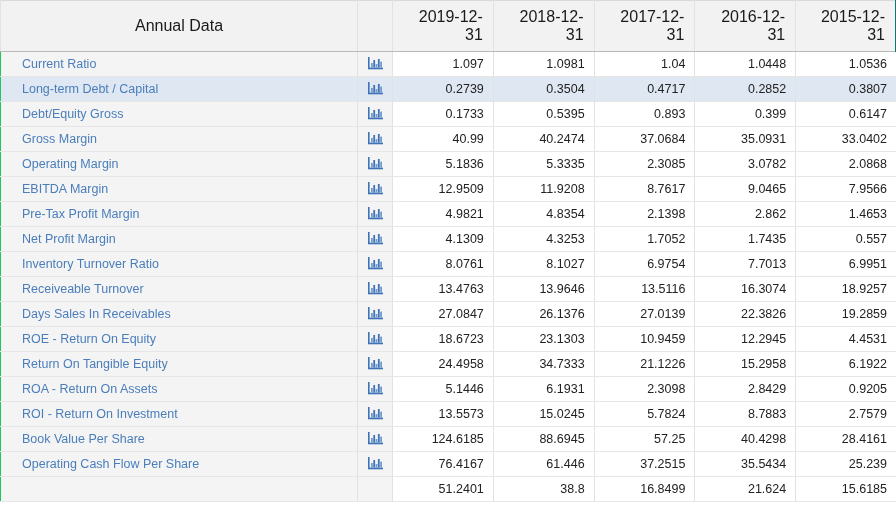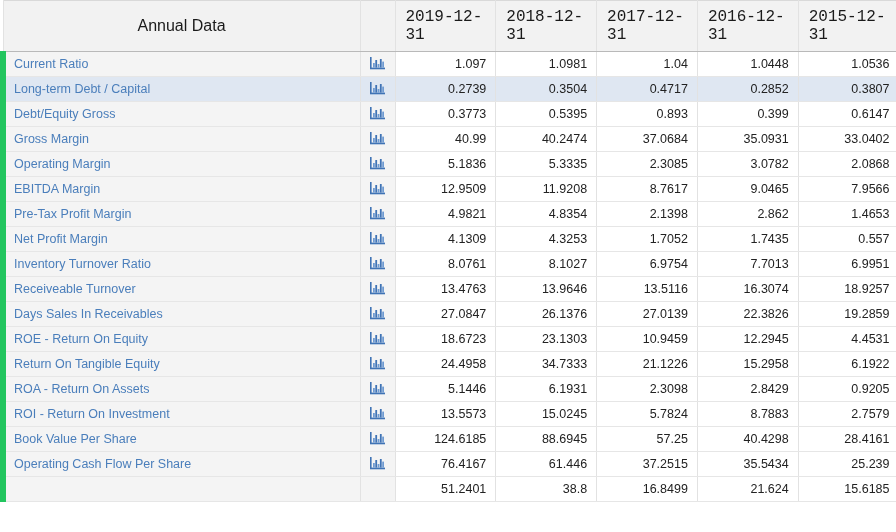--- a/index.html
+++ b/index.html
@@ -23,38 +23,38 @@
     border-right:1px solid #e2e2e2;
     border-bottom:1px solid #b9b9b9;
     font-weight:normal;
     font-size:16px;
     color:#1a1a1a;
     padding:0 10px;
     vertical-align:middle;
   }
   thead th.th-label{text-align:center;border-left:1px solid #e2e2e2;}
   thead th.th-icon{padding:0;}
-  thead th.th-val{text-align:left;font-family:Liberation Mono, monospace;}
+  thead th.th-val{text-align:right;}
   thead th:last-child{border-right:3px solid #0f766e;}
 
   tbody tr{height:24px;}
   tbody td{
     height:24px;
     font-size:12.5px;
     border-bottom:1px solid #e6e6e6;
     border-right:1px solid #e2e2e2;
     vertical-align:middle;
     padding:0;
   }
   tbody td:last-child{border-right:1px solid #e2e2e2;}
 
   td.cell-label{
     background:#f4f4f4;
-    padding-left:8px;
-    border-left:6px solid #22c55e;
+    padding-left:21px;
+    border-left:1px solid #22c55e;
     white-space:nowrap;overflow:hidden;text-overflow:ellipsis;
   }
   td.cell-label .lnk{
     color:#4a7ebb;
     font-size:12.5px;
     cursor:pointer;
     text-decoration:none;
   }
   td.cell-icon{
     background:#f4f4f4;
@@ -140,21 +140,21 @@
           <td class="cell-label"><span class="lnk">Debt/Equity Gross</span></td>
           <td class="cell-icon"><span class="chart-ico"><svg width="15" height="14" viewBox="0 0 15 14" xmlns="http://www.w3.org/2000/svg">
                 <rect x="0" y="0" width="1.6" height="12" fill="#3f73b5"></rect>
                 <rect x="0" y="10.6" width="15" height="1.7" fill="#3f73b5"></rect>
                 <rect x="3" y="6" width="1.8" height="4.6" fill="#6f9bd1"></rect>
                 <rect x="5.3" y="3" width="1.8" height="7.6" fill="#3f73b5"></rect>
                 <rect x="7.6" y="7" width="1.8" height="3.6" fill="#6f9bd1"></rect>
                 <rect x="9.9" y="2" width="1.8" height="8.6" fill="#3f73b5"></rect>
                 <rect x="12.2" y="4.6" width="1.8" height="6" fill="#6f9bd1"></rect>
               </svg></span></td>
-          <td class="cell-val">0.3773</td>
+          <td class="cell-val">0.1733</td>
           <td class="cell-val">0.5395</td>
           <td class="cell-val">0.893</td>
           <td class="cell-val">0.399</td>
           <td class="cell-val">0.6147</td>
         </tr>
         <tr>
           <td class="cell-label"><span class="lnk">Gross Margin</span></td>
           <td class="cell-icon"><span class="chart-ico"><svg width="15" height="14" viewBox="0 0 15 14" xmlns="http://www.w3.org/2000/svg">
                 <rect x="0" y="0" width="1.6" height="12" fill="#3f73b5"></rect>
                 <rect x="0" y="10.6" width="15" height="1.7" fill="#3f73b5"></rect>

